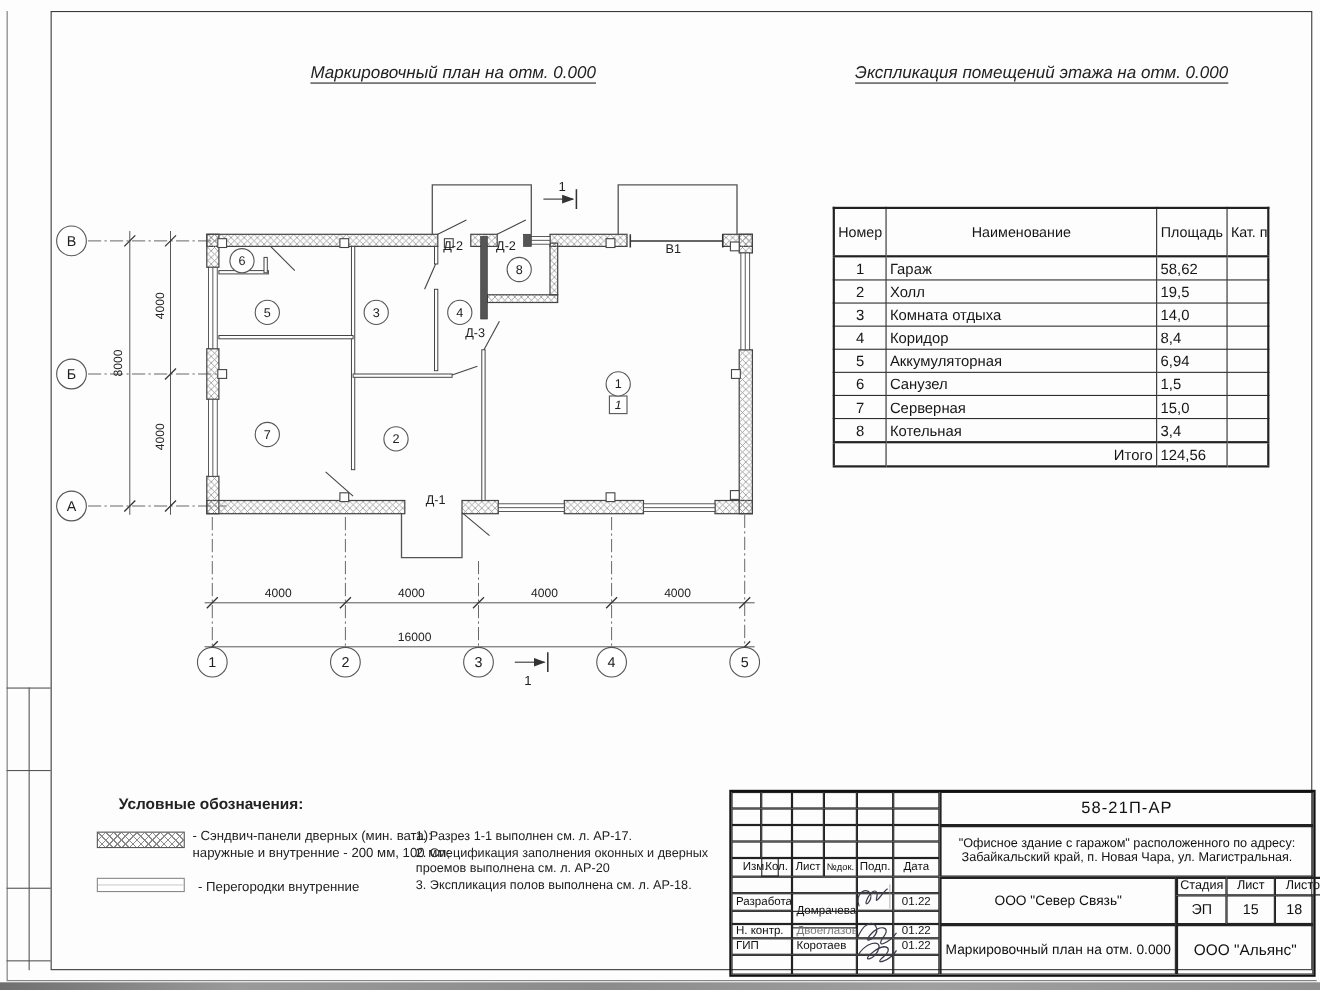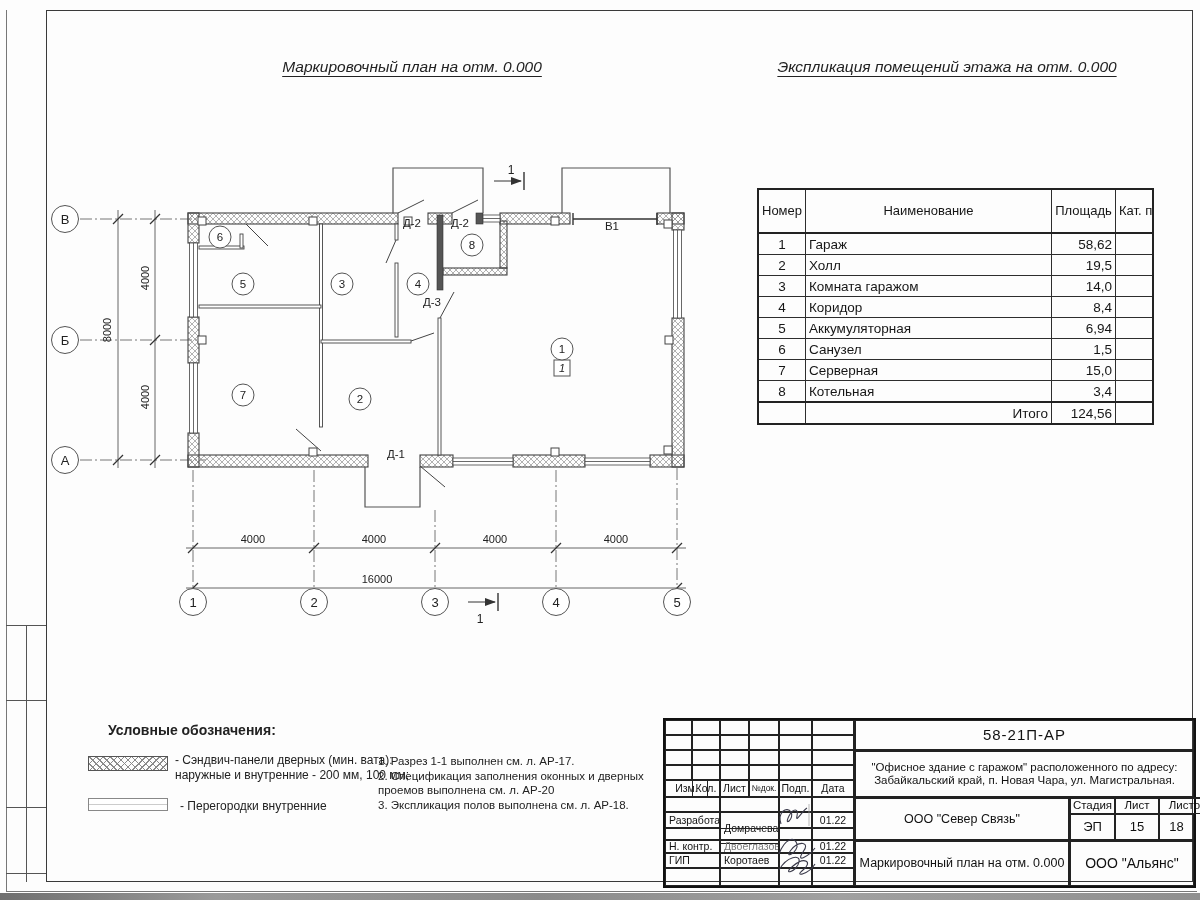--- a/index.html
+++ b/index.html
@@ -21,21 +21,21 @@
              text-decoration:underline;text-underline-offset:4px;white-space:nowrap;transform:translateX(-50%);}
   
   .expl-wrap{position:absolute;left:757px;top:188px;}
   table.expl{border-collapse:collapse;table-layout:fixed;width:378px;border:2px solid #222;}
   table.expl th,table.expl td{border:1px solid #2d2d2d;font-weight:normal;font-size:13px;
       color:#161616;padding:0 3px;overflow:hidden;white-space:nowrap;}
   table.expl thead th{height:42px;border-bottom:2px solid #222;text-align:center;line-height:1.15;}
   table.expl td{height:20px;font-size:13.5px;}
   td.c-num{text-align:center;width:40px;}
   td.c-name{text-align:left;padding-left:8px;width:239px;}
-  td.c-area{text-align:right;width:57px;}
+  td.c-area{text-align:left;width:57px;}
   td.c-kat{width:30px;}
   tr.total td{border-top:2px solid #222;border-bottom:2px solid #222;}
   td.t-label{text-align:right;padding-right:30px;}
   
   .legend-title{position:absolute;left:108px;top:722px;font-size:14px;color:#222;font-weight:bold;}
   .legend-sym1{position:absolute;left:88px;top:756px;width:80px;height:15px;border:1px solid #555;box-sizing:border-box;
      background:
        repeating-linear-gradient(45deg,transparent 0 4px,#8a8a8a 4px 5px),
        repeating-linear-gradient(-45deg,transparent 0 4px,#8a8a8a 4px 5px);}
   .legend-sym2{position:absolute;left:88px;top:798px;width:80px;height:13px;border:1px solid #888;box-sizing:border-box;background:#fff;}
@@ -283,21 +283,21 @@
             <td class="c-kat"></td>
           </tr>
           <tr>
             <td class="c-num">2</td>
             <td class="c-name">Холл</td>
             <td class="c-area">19,5</td>
             <td class="c-kat"></td>
           </tr>
           <tr>
             <td class="c-num">3</td>
-            <td class="c-name">Комната гаражом</td>
+            <td class="c-name">Комната отдыха</td>
             <td class="c-area">14,0</td>
             <td class="c-kat"></td>
           </tr>
           <tr>
             <td class="c-num">4</td>
             <td class="c-name">Коридор</td>
             <td class="c-area">8,4</td>
             <td class="c-kat"></td>
           </tr>
           <tr>

